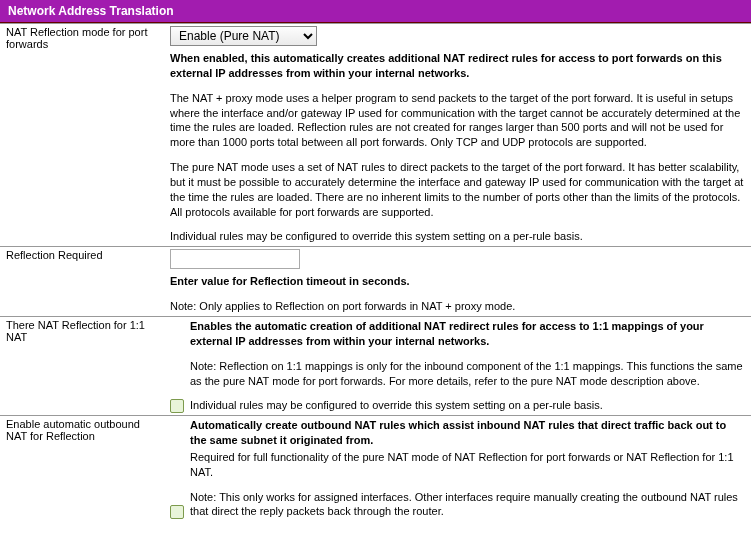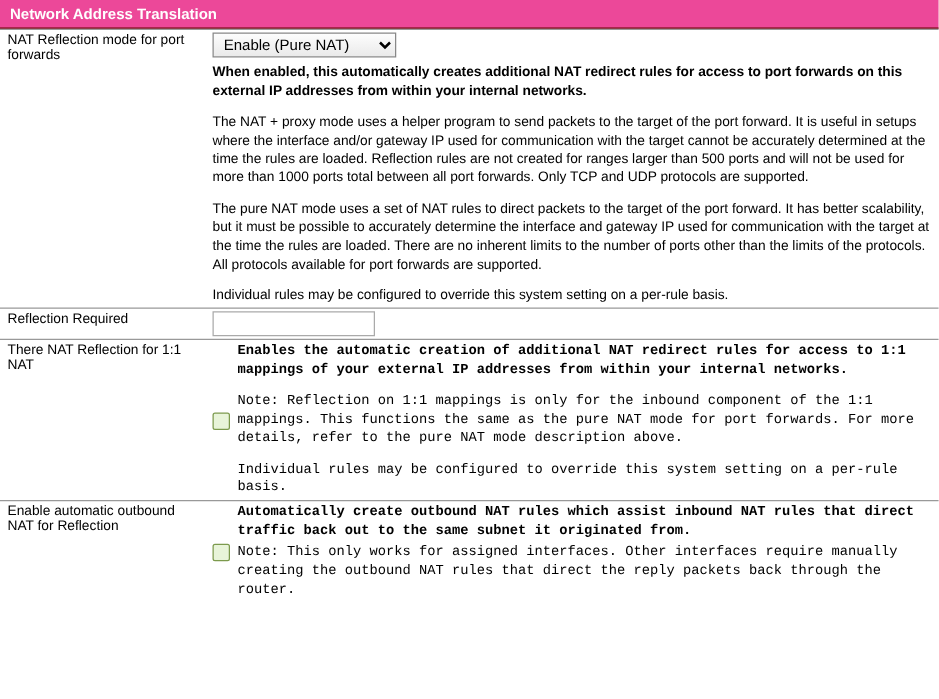--- a/index.html
+++ b/index.html
@@ -5,21 +5,21 @@
   * { box-sizing: border-box; }
   body {
     margin: 0;
     font-family: Verdana, Arial, sans-serif;
     font-size: 11px;
     color: #000;
     background: #fff;
     width: 751px;
   }
   .header {
-    background: #ec4899;
+    background: #a21caf;
     color: #fff;
     font-weight: bold;
     padding: 4px 8px;
     font-size: 12px;
     border-bottom: 1px solid #660000;
   }
   .row {
     display: flex;
     border-top: 1px solid #999;
     padding: 2px 6px;
@@ -65,21 +65,21 @@
     margin-right: 6px;
     margin-top: 1px;
     position: relative;
   }
   .checkbox-wrap::after {
     content:"";
     position:absolute;
     left:3px; top:3px;
     width:6px; height:6px;
   }
-  .ck-line { display:flex; align-items:center;font-family:Liberation Mono, monospace; }
+  .ck-line { display:flex; align-items:flex-end; }
   .ck-line .ck-text { flex:1; }
 </style>
 </head>
 <body>
 
 <div class="header">
   <span>Network Address Translation</span>
 </div>
 
 <div class="row">
@@ -94,20 +94,24 @@
       <p>The pure NAT mode uses a set of NAT rules to direct packets to the target of the port forward. It has better scalability, but it must be possible to accurately determine the interface and gateway IP used for communication with the target at the time the rules are loaded. There are no inherent limits to the number of ports other than the limits of the protocols. All protocols available for port forwards are supported.</p>
       <p>Individual rules may be configured to override this system setting on a per-rule basis.</p>
     </div>
   </div>
 </div>
 
 <div class="row">
   <div class="label-col">Reflection Required</div>
   <div class="content-col">
     <input type="text" value="" style="">
+    <div class="desc">
+      <p class="bold">Enter value for Reflection timeout in seconds.</p>
+      <p>Note: Only applies to Reflection on port forwards in NAT + proxy mode.</p>
+    </div>
   </div>
 </div>
 
 <div class="row">
   <div class="label-col">There NAT Reflection for 1:1 NAT</div>
   <div class="content-col">
     <div class="desc" style="margin-top:0;">
       <div class="ck-line">
         <span class="checkbox-wrap"></span>
         <div class="ck-text">
@@ -125,18 +129,19 @@
 <div class="row">
   <div class="label-col">Enable automatic outbound NAT for Reflection</div>
   <div class="content-col">
     <div class="desc" style="margin-top:0;">
       <div class="ck-line">
         <span class="checkbox-wrap"></span>
         <div class="ck-text">
           <p style="margin-bottom:2px;">
             <span class="bold">Automatically create outbound NAT rules which assist inbound NAT rules that direct traffic back out to the same subnet it originated from.</span>
           </p>
+          <p>Required for full functionality of the pure NAT mode of NAT Reflection for port forwards or NAT Reflection for 1:1 NAT.</p>
           <p>Note: This only works for assigned interfaces. Other interfaces require manually creating the outbound NAT rules that direct the reply packets back through the router.</p>
         </div>
       </div>
     </div>
   </div>
 </div>
 
 </body></html>

